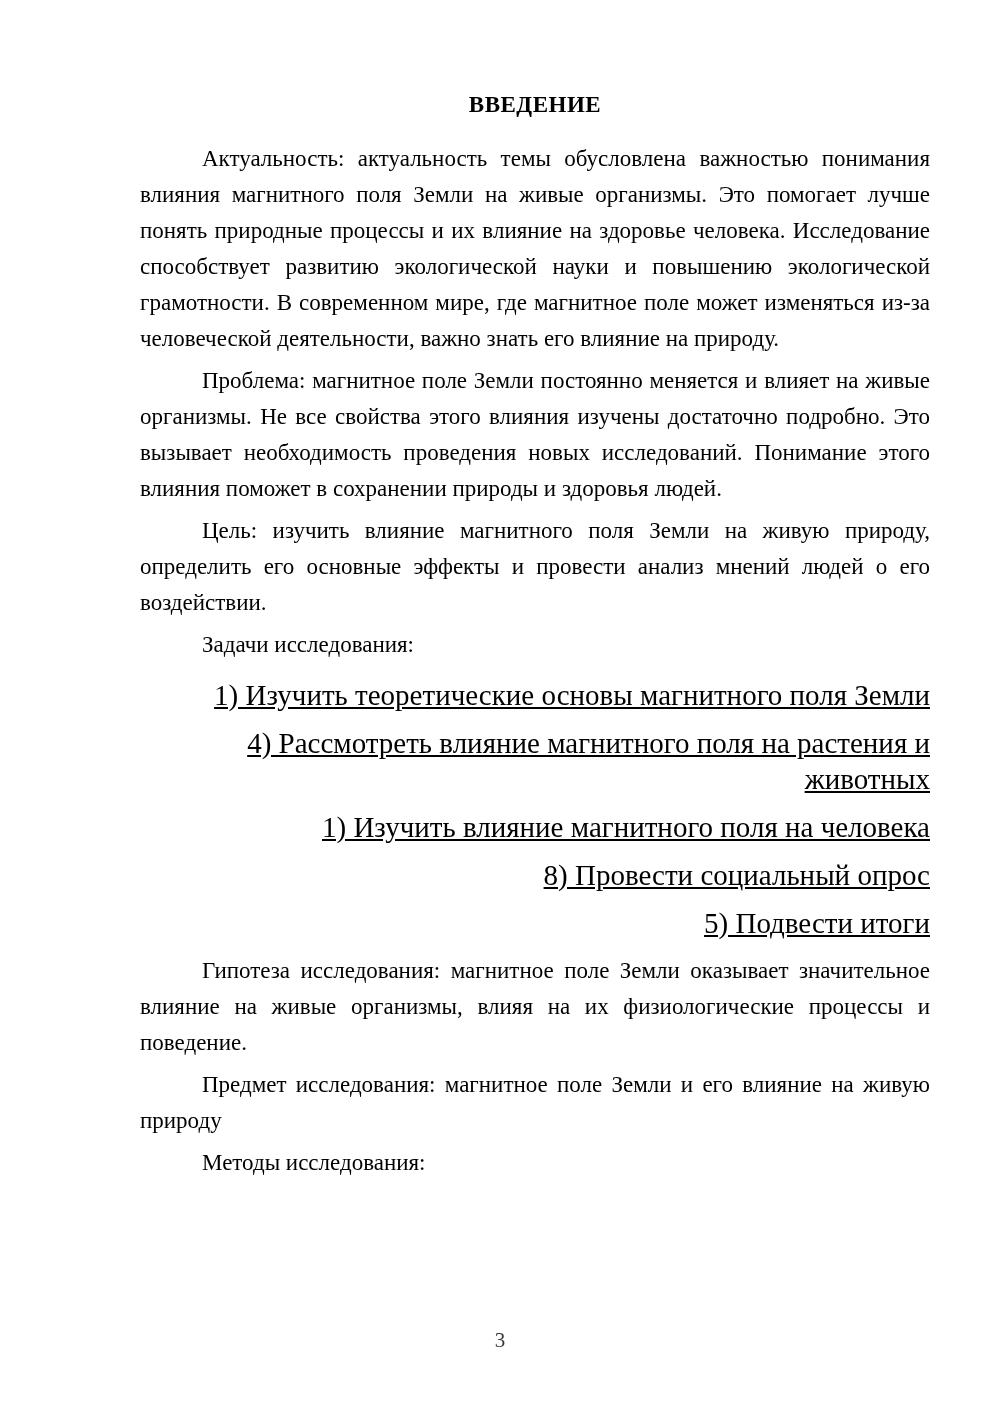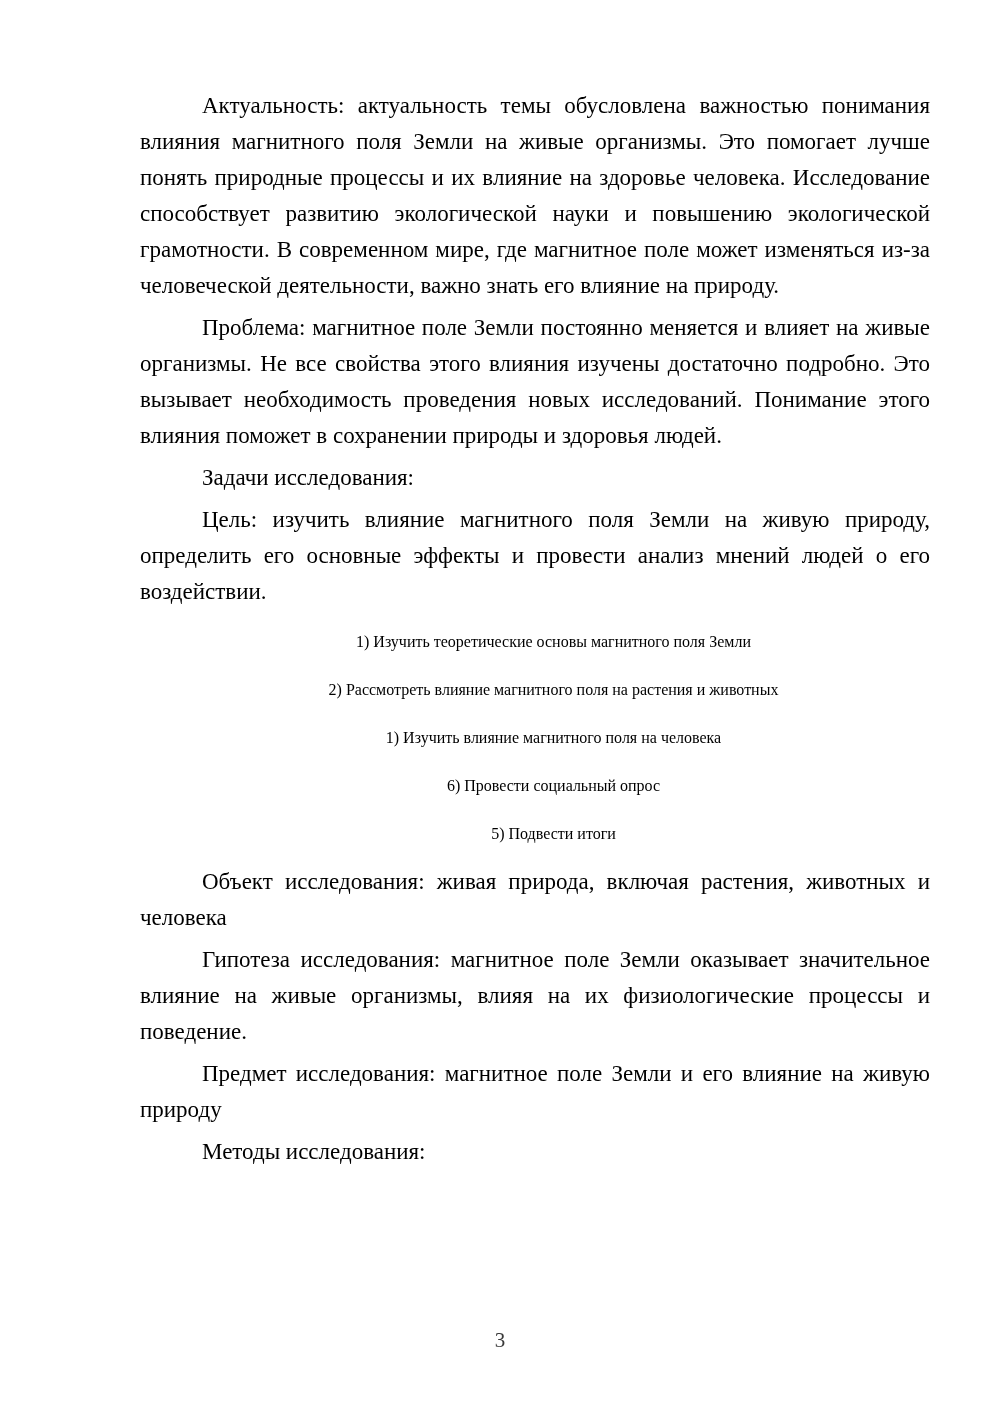--- a/index.html
+++ b/index.html
@@ -44,25 +44,26 @@
   }
   .para.last-line-left {
     text-align-last: left;
   }
   .list {
     margin: 14px 0 12px 0;
     padding: 0;
     list-style: none;
   }
   .list-item {
-    font-size: 16px;
+    font-size: 29px;
     line-height: 36px;
-    text-align: center;
+    text-align: right;
     padding-left: 37px;
     margin-bottom: 12px;
+    text-decoration: underline;
   }
   .list-item:last-child {
     margin-bottom: 7px;
   }
   .page-number {
     position: absolute;
     left: 0;
     right: 0;
     top: 1330px;
     text-align: center;
@@ -70,38 +71,38 @@
     line-height: 1;
     color: #3a3a3a;
   }
 </style>
 </head>
 <body>
 
 <div class="page">
   <div class="content">
 
+    <h1 class="doc-title">ВВЕДЕНИЕ</h1>
 
     <p class="para">Актуальность: актуальность темы обусловлена важностью понимания влияния магнитного поля Земли на живые организмы. Это помогает лучше понять природные процессы и их влияние на здоровье человека. Исследование способствует развитию экологической науки и повышению экологической грамотности. В современном мире, где магнитное поле может изменяться из-за человеческой деятельности, важно знать его влияние на природу.</p>
 
     <p class="para">Проблема: магнитное поле Земли постоянно меняется и влияет на живые организмы. Не все свойства этого влияния изучены достаточно подробно. Это вызывает необходимость проведения новых исследований. Понимание этого влияния поможет в сохранении природы и здоровья людей.</p>
 
+    <p class="para">Цель: изучить влияние магнитного поля Земли на живую природу, определить его основные эффекты и провести анализ мнений людей о его воздействии.</p>
+
     <p class="para last-line-left">Задачи исследования:</p>
-
-    <p class="para">Цель: изучить влияние магнитного поля Земли на живую природу, определить его основные эффекты и провести анализ мнений людей о его воздействии.</p>
 
     <ul class="list">
       <li class="list-item">1) Изучить теоретические основы магнитного поля Земли</li>
-      <li class="list-item">2) Рассмотреть влияние магнитного поля на растения и животных</li>
+      <li class="list-item">4) Рассмотреть влияние магнитного поля на растения и животных</li>
       <li class="list-item">1) Изучить влияние магнитного поля на человека</li>
-      <li class="list-item">6) Провести социальный опрос</li>
+      <li class="list-item">8) Провести социальный опрос</li>
       <li class="list-item">5) Подвести итоги</li>
     </ul>
 
-    <p class="para last-line-left">Объект исследования: живая природа, включая растения, животных и человека</p>
 
     <p class="para last-line-left">Гипотеза исследования: магнитное поле Земли оказывает значительное влияние на живые организмы, влияя на их физиологические процессы и поведение.</p>
 
     <p class="para last-line-left">Предмет исследования: магнитное поле Земли и его влияние на живую природу</p>
 
     <p class="para last-line-left">Методы исследования:</p>
 
   </div>
 
   <div class="page-number">3</div>

